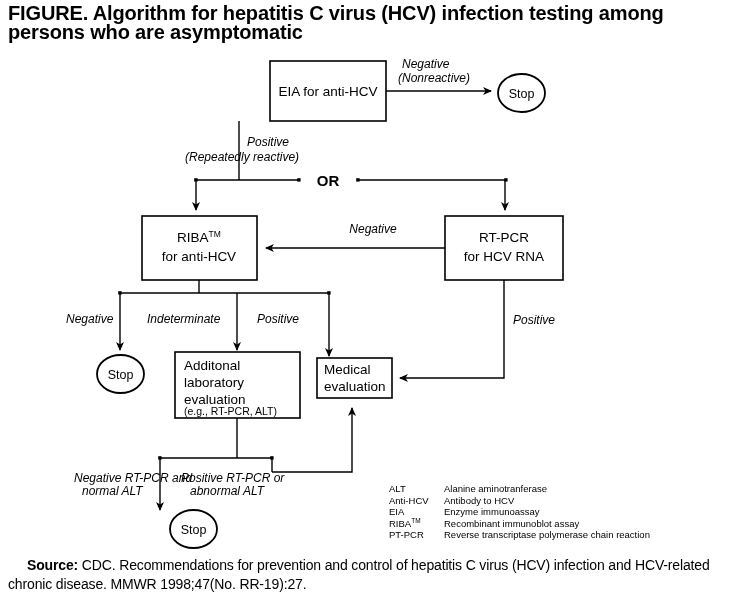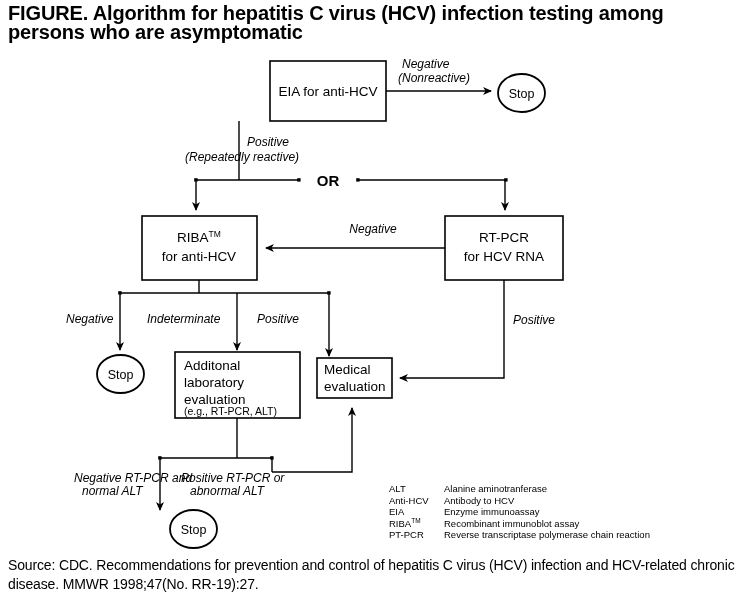--- a/index.html
+++ b/index.html
@@ -15,21 +15,21 @@
     font-size:20px;font-weight:bold;line-height:19px;
     letter-spacing:-0.15px;
   }
   #diagram{
     position:absolute;left:0;top:40px;width:751px;height:512px;
   }
   #source{
     position:absolute;left:8px;top:556px;width:730px;
     font-size:14px;line-height:19px;letter-spacing:-0.15px;
   }
-  #source .src-lbl{font-weight:normal;}
+  #source .src-lbl{font-weight:bold;margin-left:19px;}
   svg{display:block;}
   .boxtxt{font-family:"Liberation Sans", sans-serif;font-size:13.5px;fill:#000;}
   .boxtxt-sm{font-family:"Liberation Sans", sans-serif;font-size:10.5px;fill:#000;}
   .sup{font-size:8.5px;}
   .edgelbl{font-family:"Liberation Sans", sans-serif;font-size:12px;font-style:italic;fill:#000;}
   .orlbl{font-family:"Liberation Sans", sans-serif;font-size:15px;font-weight:bold;fill:#000;}
   .stoptxt{font-family:"Liberation Sans", sans-serif;font-size:12.5px;fill:#000;}
   .legk{font-family:"Liberation Sans", sans-serif;font-size:9.5px;fill:#000;}
   .legv{font-family:"Liberation Sans", sans-serif;font-size:9.5px;fill:#000;}
   .legsup{font-size:6.5px;}

